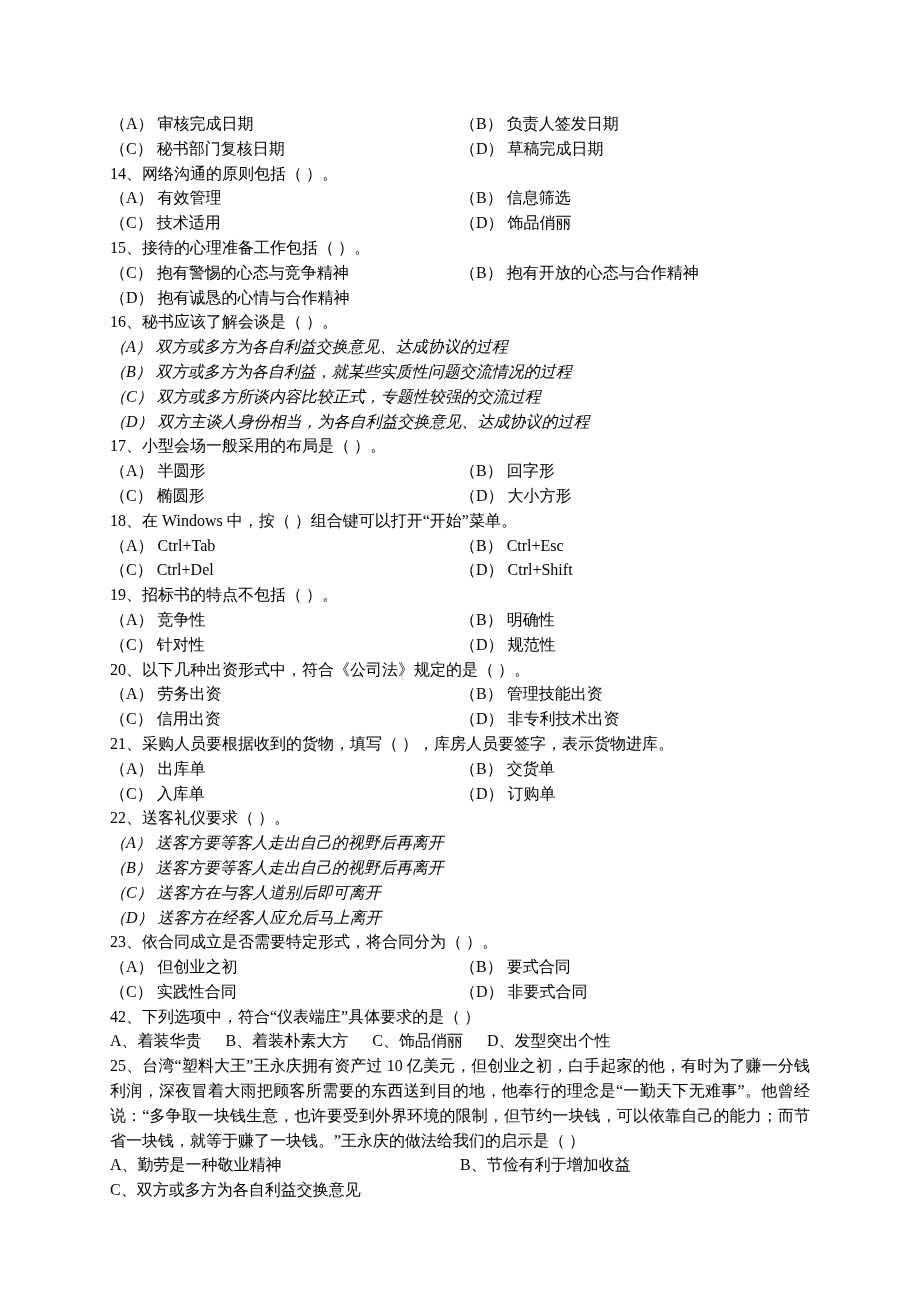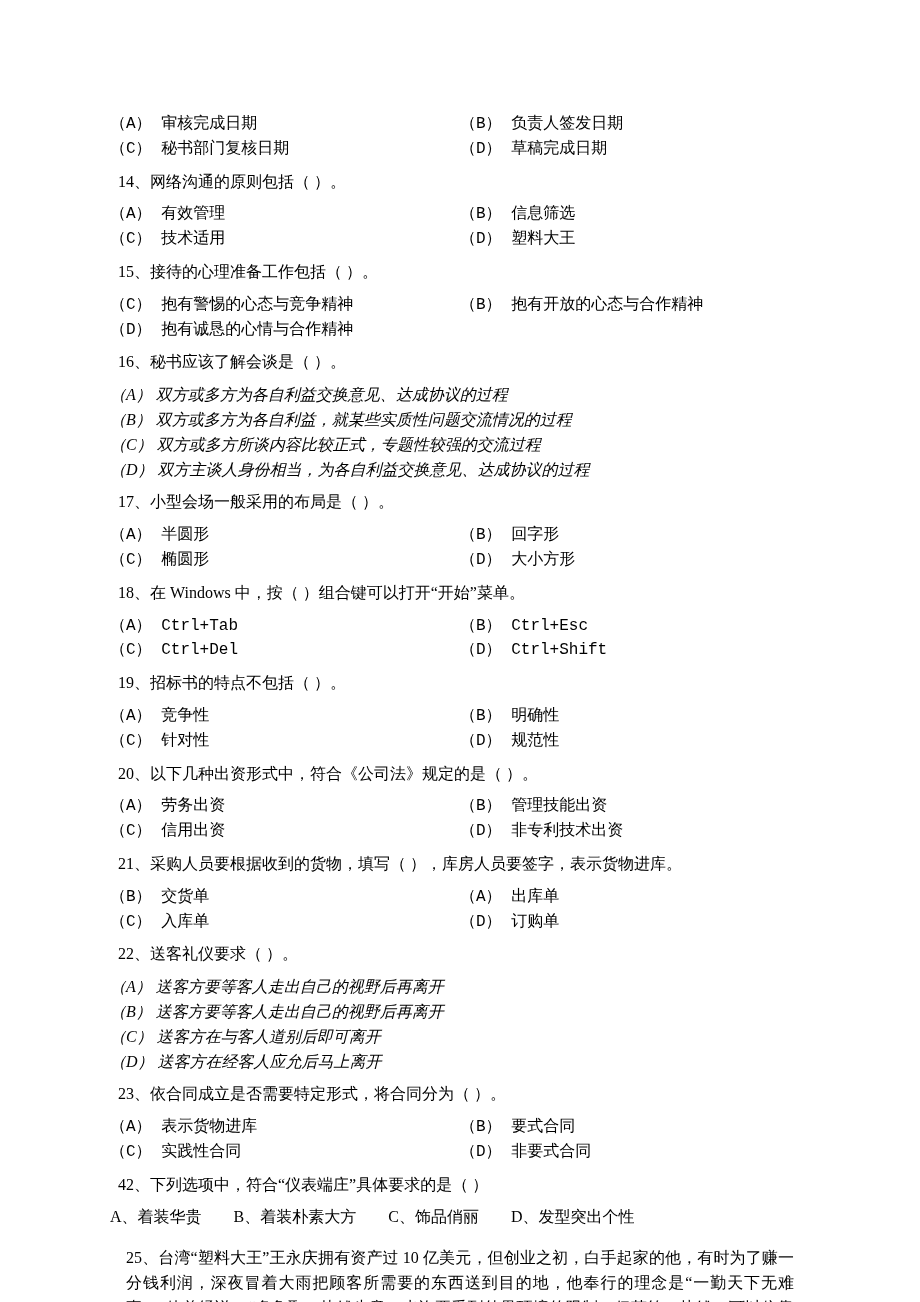--- a/index.html
+++ b/index.html
@@ -10,43 +10,42 @@
     background: #fff;
     margin: 0;
     padding: 112px 110px 100px 110px;
     width: 920px;
     box-sizing: border-box;
   }
   .question {
     margin: 0;
   }
   .stem {
-    margin: 8px;
+    margin: 0;
   }
   .options {
     display: flex;
     flex-wrap: wrap;
   }
   .opt {
     box-sizing: border-box;
   }
   .opt.half {
     width: 50%;
-    font-family: Liberation Mono, monospace;
   }
   .opt.full {
     width: 100%;
     font-style: italic;
   }
   .opt.quarter {
     width: auto;
-    padding-right: 32px;
+    padding-right: 24px;
   }
   .para {
-    margin: 16px;
+    margin: 0;
     text-align: justify;
   }
 </style>
 </head>
 <body>
 
 <div class="question">
   <div class="options">
     <div class="opt half">（A）  审核完成日期</div>
     <div class="opt half">（B）  负责人签发日期</div>
@@ -54,21 +53,21 @@
     <div class="opt half">（D）  草稿完成日期</div>
   </div>
 </div>
 
 <div class="question">
   <div class="stem">14、网络沟通的原则包括（      ）。</div>
   <div class="options">
     <div class="opt half">（A）  有效管理</div>
     <div class="opt half">（B）  信息筛选</div>
     <div class="opt half">（C）  技术适用</div>
-    <div class="opt half">（D）  塑料大王</div>
+    <div class="opt half">（D）  饰品俏丽</div>
   </div>
 </div>
 
 <div class="question">
   <div class="stem">15、接待的心理准备工作包括（      ）。</div>
   <div class="options">
     <div class="opt half">（C）  抱有警惕的心态与竞争精神</div>
     <div class="opt half">（B）  抱有开放的心态与合作精神</div>
     <div class="opt half">（D）  抱有诚恳的心情与合作精神</div>
   </div>
@@ -120,41 +119,41 @@
     <div class="opt half">（A）  劳务出资</div>
     <div class="opt half">（B）  管理技能出资</div>
     <div class="opt half">（C）  信用出资</div>
     <div class="opt half">（D）  非专利技术出资</div>
   </div>
 </div>
 
 <div class="question">
   <div class="stem">21、采购人员要根据收到的货物，填写（      ），库房人员要签字，表示货物进库。</div>
   <div class="options">
+    <div class="opt half">（A）  出库单</div>
     <div class="opt half">（B）  交货单</div>
-    <div class="opt half">（A）  出库单</div>
     <div class="opt half">（C）  入库单</div>
     <div class="opt half">（D）  订购单</div>
   </div>
 </div>
 
 <div class="question">
   <div class="stem">22、送客礼仪要求（      ）。</div>
   <div class="options">
     <div class="opt full">（A）  送客方要等客人走出自己的视野后再离开</div>
     <div class="opt full">（B）  送客方要等客人走出自己的视野后再离开</div>
     <div class="opt full">（C）  送客方在与客人道别后即可离开</div>
     <div class="opt full">（D）  送客方在经客人应允后马上离开</div>
   </div>
 </div>
 
 <div class="question">
   <div class="stem">23、依合同成立是否需要特定形式，将合同分为（      ）。</div>
   <div class="options">
-    <div class="opt half">（A）  表示货物进库</div>
+    <div class="opt half">（A）  但创业之初</div>
     <div class="opt half">（B）  要式合同</div>
     <div class="opt half">（C）  实践性合同</div>
     <div class="opt half">（D）  非要式合同</div>
   </div>
 </div>
 
 <div class="question">
   <div class="stem">42、下列选项中，符合“仪表端庄”具体要求的是（ ）</div>
   <div class="options">
     <div class="opt quarter">A、着装华贵</div>

